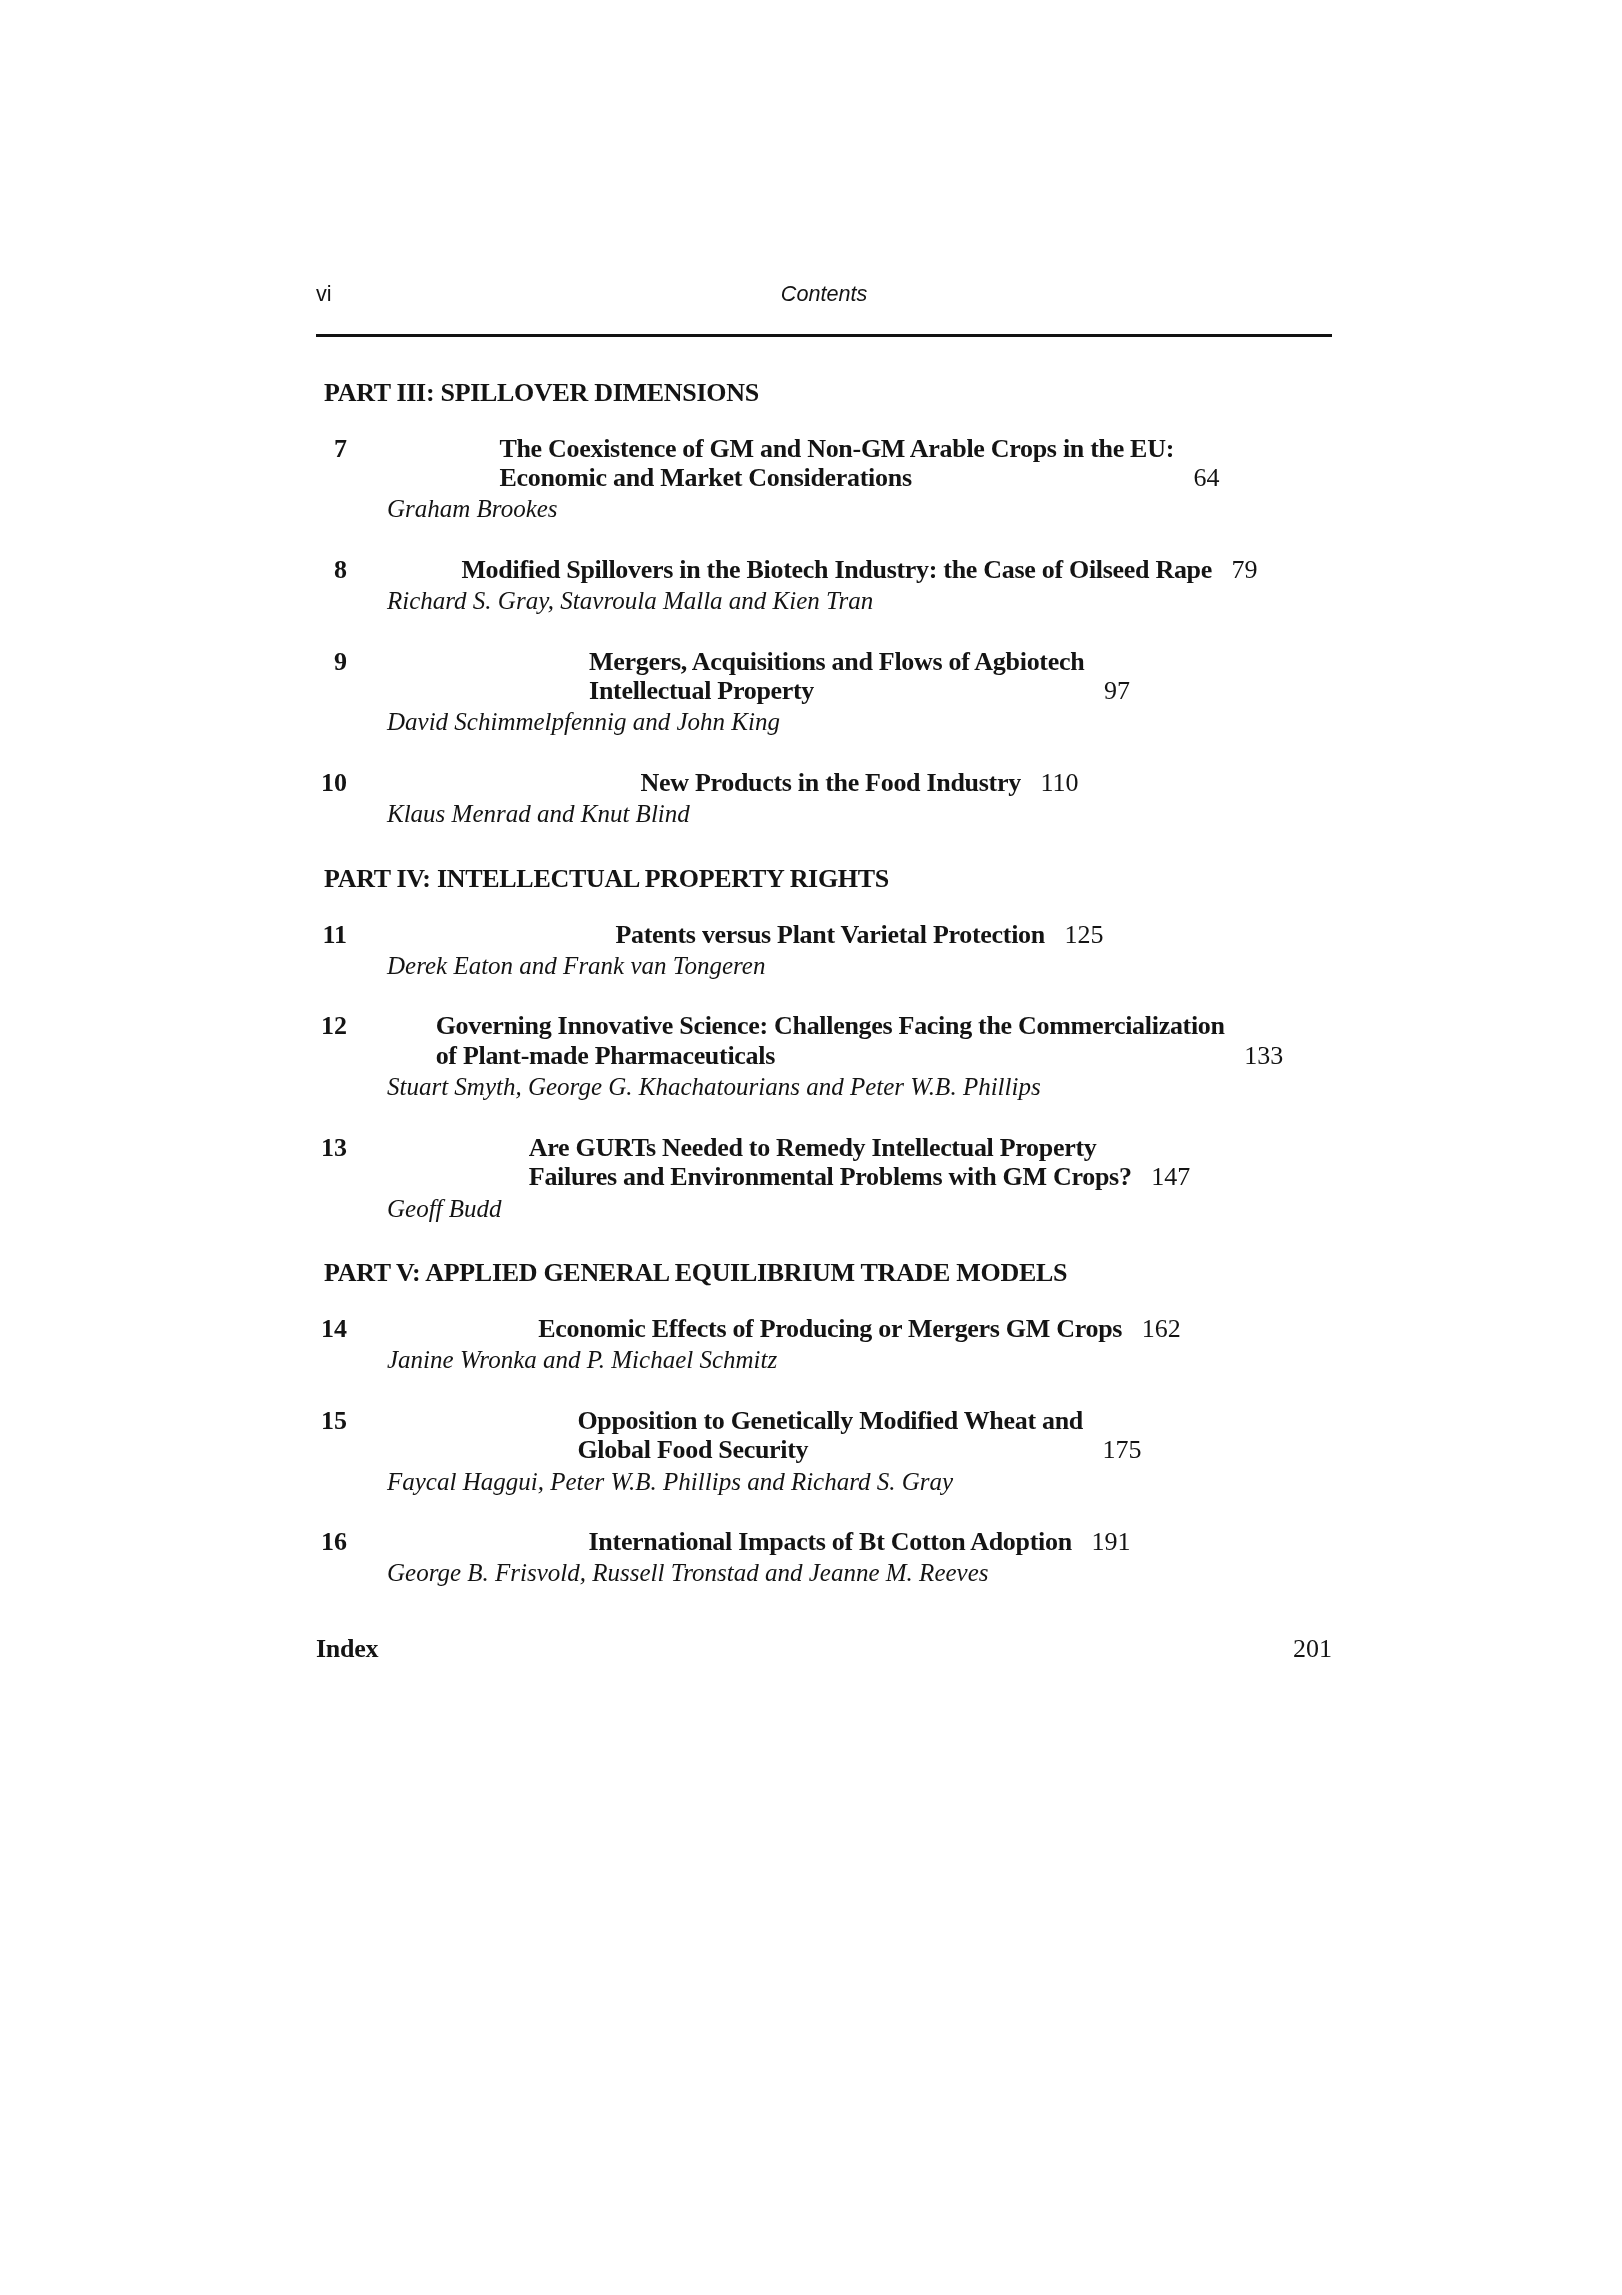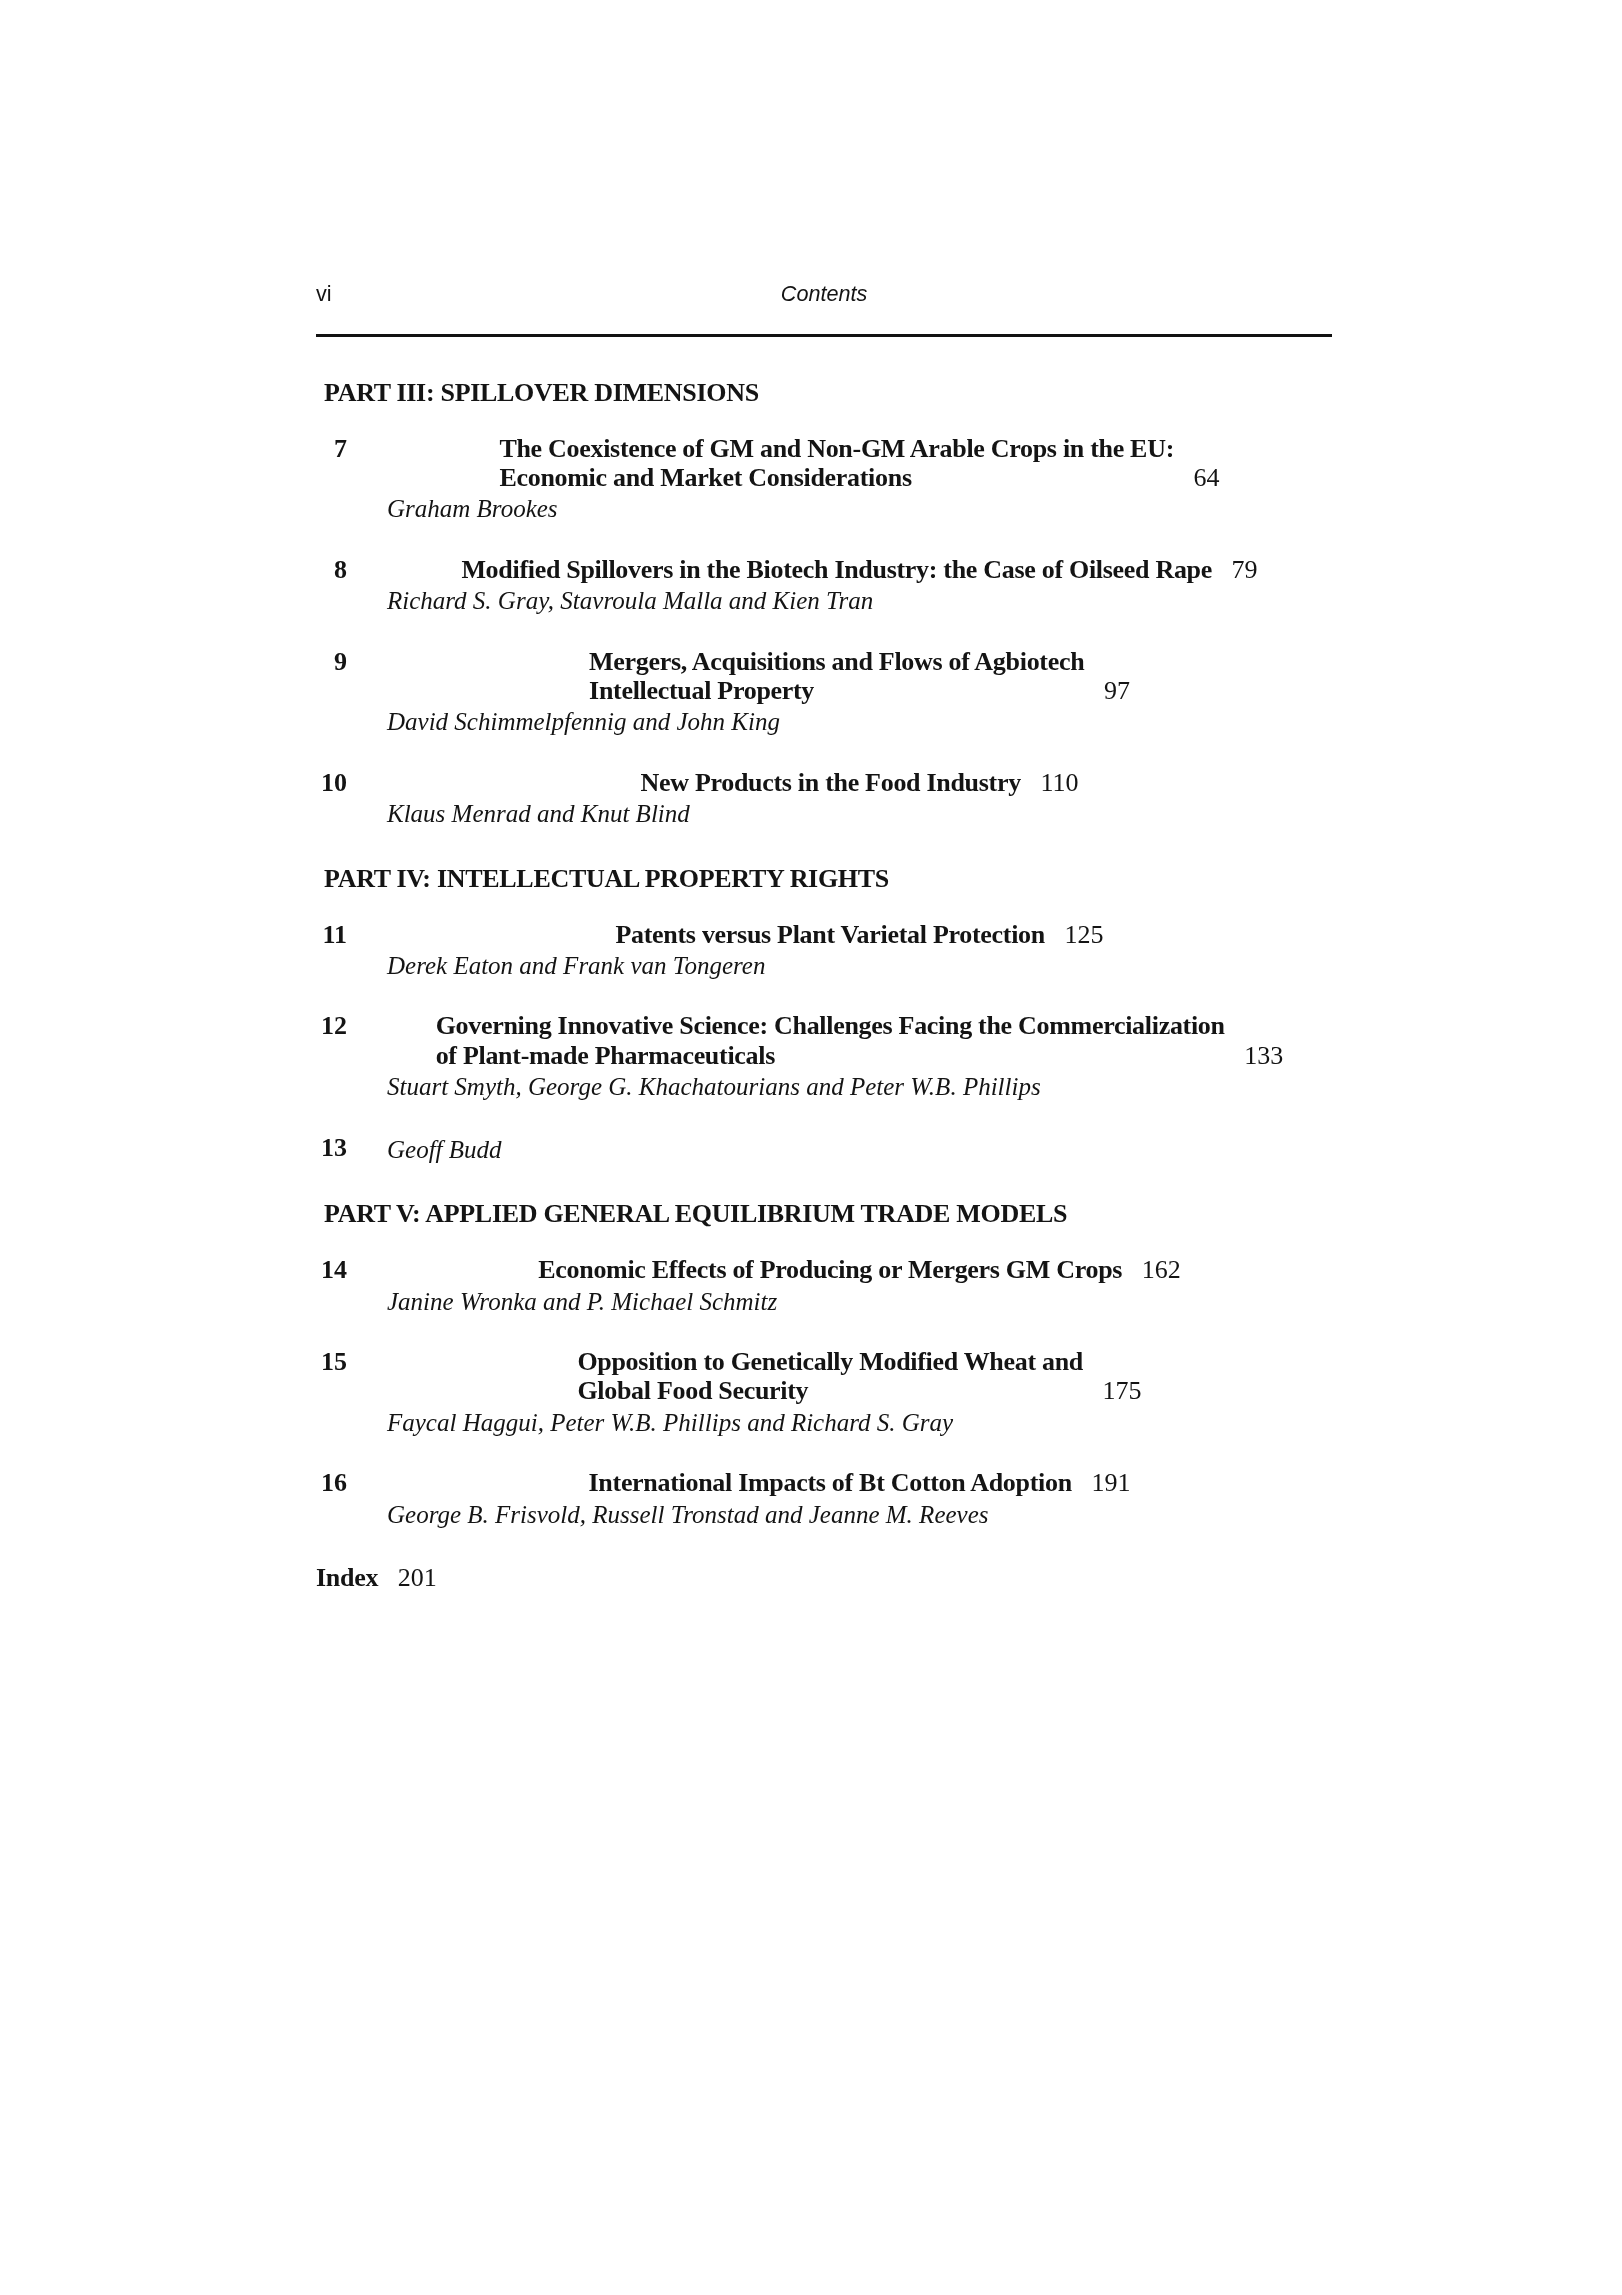--- a/index.html
+++ b/index.html
@@ -90,22 +90,23 @@
   }
   .authors {
     font-style: italic;
     font-size: 25px;
     line-height: 29.4px;
     margin-top: 2px;
   }
   
   .index-row {
     display: flex;
+    justify-content: space-between;
     align-items: flex-end;
-    margin-top: 34px;
+    margin-top: 46px;
   }
   .index-label {
     font-weight: bold;
     font-size: 26px;
     line-height: 29.4px;
     letter-spacing: -0.3px;
   }
 </style>
 </head>
 <body>
@@ -199,20 +200,27 @@
         </div>
         <div class="pg">133</div>
       </div>
       <div class="authors">Stuart Smyth, George G. Khachatourians and Peter W.B. Phillips</div>
     </div>
   </div>
 
   <div class="chapter">
     <div class="num">13</div>
     <div class="chapter-body">
+      <div class="title-row">
+        <div class="title">
+          <span class="tl">Are GURTs Needed to Remedy Intellectual Property</span>
+          <span class="tl">Failures and Environmental Problems with GM Crops?</span>
+        </div>
+        <div class="pg">147</div>
+      </div>
       <div class="authors">Geoff Budd</div>
     </div>
   </div>
 
   <div class="part">PART V: APPLIED GENERAL EQUILIBRIUM TRADE MODELS</div>
 
   <div class="chapter">
     <div class="num">14</div>
     <div class="chapter-body">
       <div class="title-row">

